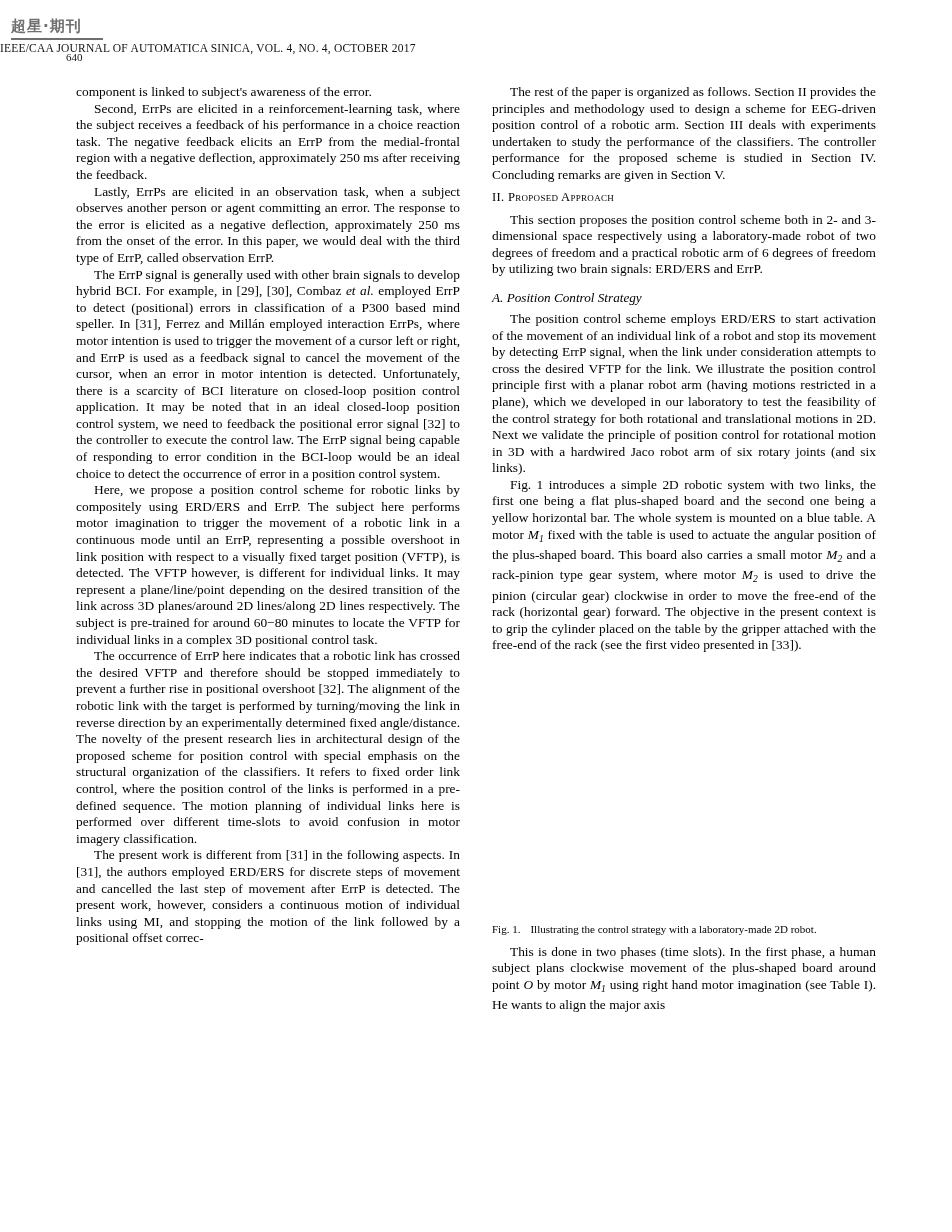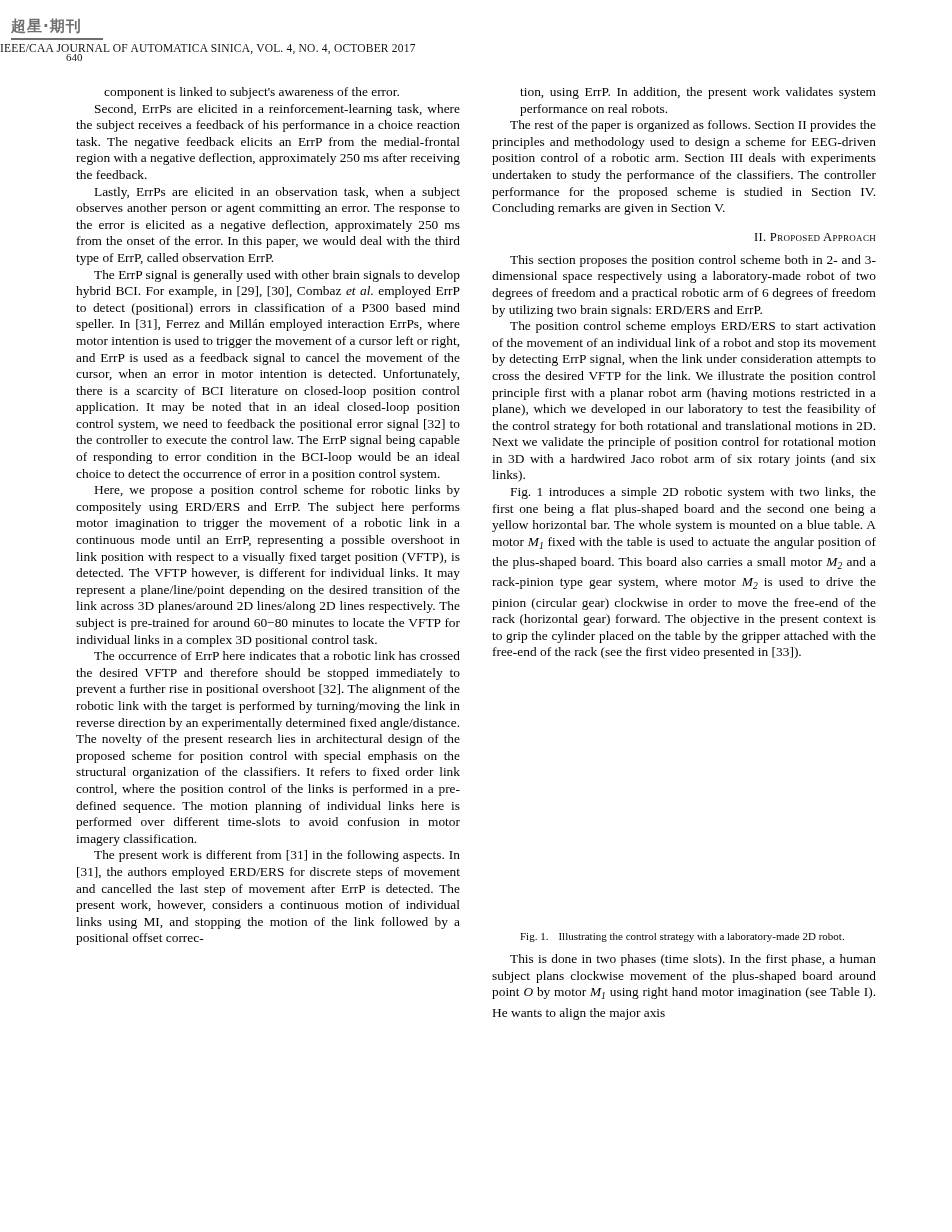--- a/index.html
+++ b/index.html
@@ -76,25 +76,25 @@
   }
   p {
     margin: 0;
     text-align: justify;
     text-justify: inter-word;
     font-size: 13.4px;
     line-height: 16.6px;
     text-indent: 18px;
     hyphens: auto;
   }
-  p.noindent { text-indent: 0; margin-left: 28px; }
+  p.noindent { text-indent: 0; }
 
   h2.sec {
-    margin: 13px 0 7px 0;
-    text-align: right;
+    margin: 6px 0 7px 0;
+    text-align: left;
     font-size: 12.6px;
     font-variant: small-caps;
     font-weight: normal;
     letter-spacing: 0.3px;
   }
   h3.subsec {
     margin: 12px 0 5px 0;
     font-size: 13.2px;
     font-style: italic;
     font-weight: normal;
@@ -150,27 +150,27 @@
       <p class="noindent">component is linked to subject's awareness of the error.</p>
       <p>Second, ErrPs are elicited in a reinforcement-learning task, where the subject receives a feedback of his performance in a choice reaction task. The negative feedback elicits an ErrP from the medial-frontal region with a negative deflection, approximately 250 ms after receiving the feedback.</p>
       <p>Lastly, ErrPs are elicited in an observation task, when a subject observes another person or agent committing an error. The response to the error is elicited as a negative deflection, approximately 250 ms from the onset of the error. In this paper, we would deal with the third type of ErrP, called observation ErrP.</p>
       <p><span>The ErrP signal is generally used with other brain signals to develop hybrid BCI. For example, in [29], [30], Combaz </span><span class="it">et al.</span><span> employed ErrP to detect (positional) errors in classification of a P300 based mind speller. In [31], Ferrez and Millán employed interaction ErrPs, where motor intention is used to trigger the movement of a cursor left or right, and ErrP is used as a feedback signal to cancel the movement of the cursor, when an error in motor intention is detected. Unfortunately, there is a scarcity of BCI literature on closed-loop position control application. It may be noted that in an ideal closed-loop position control system, we need to feedback the positional error signal [32] to the controller to execute the control law. The ErrP signal being capable of responding to error condition in the BCI-loop would be an ideal choice to detect the occurrence of error in a position control system.</span></p>
       <p>Here, we propose a position control scheme for robotic links by compositely using ERD/ERS and ErrP. The subject here performs motor imagination to trigger the movement of a robotic link in a continuous mode until an ErrP, representing a possible overshoot in link position with respect to a visually fixed target position (VFTP), is detected. The VFTP however, is different for individual links. It may represent a plane/line/point depending on the desired transition of the link across 3D planes/around 2D lines/along 2D lines respectively. The subject is pre-trained for around 60−80 minutes to locate the VFTP for individual links in a complex 3D positional control task.</p>
       <p>The occurrence of ErrP here indicates that a robotic link has crossed the desired VFTP and therefore should be stopped immediately to prevent a further rise in positional overshoot [32]. The alignment of the robotic link with the target is performed by turning/moving the link in reverse direction by an experimentally determined fixed angle/distance. The novelty of the present research lies in architectural design of the proposed scheme for position control with special emphasis on the structural organization of the classifiers. It refers to fixed order link control, where the position control of the links is performed in a pre-defined sequence. The motion planning of individual links here is performed over different time-slots to avoid confusion in motor imagery classification.</p>
       <p>The present work is different from [31] in the following aspects. In [31], the authors employed ERD/ERS for discrete steps of movement and cancelled the last step of movement after ErrP is detected. The present work, however, considers a continuous motion of individual links using MI, and stopping the motion of the link followed by a positional offset correc-</p>
     </div>
 
     <div class="col">
-      <p class="noindent">tion, using ErrP. In addition, the present work validates system performance on real robots.</p>
       <p>The rest of the paper is organized as follows. Section II provides the principles and methodology used to design a scheme for EEG-driven position control of a robotic arm. Section III deals with experiments undertaken to study the performance of the classifiers. The controller performance for the proposed scheme is studied in Section IV. Concluding remarks are given in Section V.</p>
 
       <h2 class="sec">II.  Proposed Approach</h2>
 
       <p>This section proposes the position control scheme both in 2- and 3-dimensional space respectively using a laboratory-made robot of two degrees of freedom and a practical robotic arm of 6 degrees of freedom by utilizing two brain signals: ERD/ERS and ErrP.</p>
 
+      <h3 class="subsec">A.  Position Control Strategy</h3>
 
       <p>The position control scheme employs ERD/ERS to start activation of the movement of an individual link of a robot and stop its movement by detecting ErrP signal, when the link under consideration attempts to cross the desired VFTP for the link. We illustrate the position control principle first with a planar robot arm (having motions restricted in a plane), which we developed in our laboratory to test the feasibility of the control strategy for both rotational and translational motions in 2D. Next we validate the principle of position control for rotational motion in 3D with a hardwired Jaco robot arm of six rotary joints (and six links).</p>
 
       <p><span>Fig. 1 introduces a simple 2D robotic system with two links, the first one being a flat plus-shaped board and the second one being a yellow horizontal bar. The whole system is mounted on a blue table. A motor </span><span class="mi">M</span><span class="sub">1</span><span> fixed with the table is used to actuate the angular position of the plus-shaped board. This board also carries a small motor </span><span class="mi">M</span><span class="sub">2</span><span> and a rack-pinion type gear system, where motor </span><span class="mi">M</span><span class="sub">2</span><span> is used to drive the pinion (circular gear) clockwise in order to move the free-end of the rack (horizontal gear) forward. The objective in the present context is to grip the cylinder placed on the table by the gripper attached with the free-end of the rack (see the first video presented in [33]).</span></p>
 
       <div class="figure-area"></div>
 
       <p class="fig-caption noindent"><span class="lbl">Fig. 1.</span><span>Illustrating the control strategy with a laboratory-made 2D robot.</span></p>
 
       <div class="spacer-after-fig"></div>

